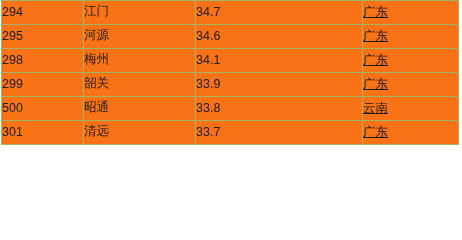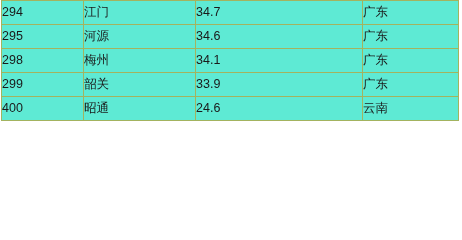--- a/index.html
+++ b/index.html
@@ -16,42 +16,42 @@
   #ranking-table-wrap {
     position: absolute;
     left: 1px;
     top: 0px;
     width: 457px;
   }
   table.ranking-table {
     border-collapse: collapse;
     table-layout: fixed;
     width: 457px;
-    background: #5eead4;
+    background: #f97316;
   }
   table.ranking-table col.col-rank     { width: 82px; }
   table.ranking-table col.col-city     { width: 112px; }
   table.ranking-table col.col-value    { width: 167px; }
   table.ranking-table col.col-province { width: 96px; }
 
   table.ranking-table td {
     border: 1px solid #a3b35f;
     height: 23px;
     padding: 0;
     font-size: 12.5px;
     color: #1a1a1a;
     line-height: 23px;
     vertical-align: middle;
     white-space: nowrap;
     overflow: hidden;
   }
   td.cell-rank     { padding-left: 11px; }
-  td.cell-city     { padding-left: 11px; font-size: 13.5px; }
+  td.cell-city     { padding-left: 11px; font-size: 13.5px; font-family: Liberation Mono, monospace; }
   td.cell-value    { padding-left: 11px; }
-  td.cell-province { padding-left: 8px;  font-size: 13.5px; }
+  td.cell-province { padding-left: 8px;  font-size: 13.5px; text-decoration: underline; }
 </style>
 </head>
 <body>
 
 <div id="ranking-table-wrap">
   <table class="ranking-table">
     <colgroup>
       <col class="col-rank">
       <col class="col-city">
       <col class="col-value">
@@ -76,20 +76,26 @@
           <td class="cell-value">34.1</td>
           <td class="cell-province">广东</td>
         </tr>
         <tr>
           <td class="cell-rank">299</td>
           <td class="cell-city">韶关</td>
           <td class="cell-value">33.9</td>
           <td class="cell-province">广东</td>
         </tr>
         <tr>
-          <td class="cell-rank">400</td>
+          <td class="cell-rank">500</td>
           <td class="cell-city">昭通</td>
-          <td class="cell-value">24.6</td>
+          <td class="cell-value">33.8</td>
           <td class="cell-province">云南</td>
+        </tr>
+        <tr>
+          <td class="cell-rank">301</td>
+          <td class="cell-city">清远</td>
+          <td class="cell-value">33.7</td>
+          <td class="cell-province">广东</td>
         </tr>
       </tbody>
   </table>
 </div>
 
 </body></html>

